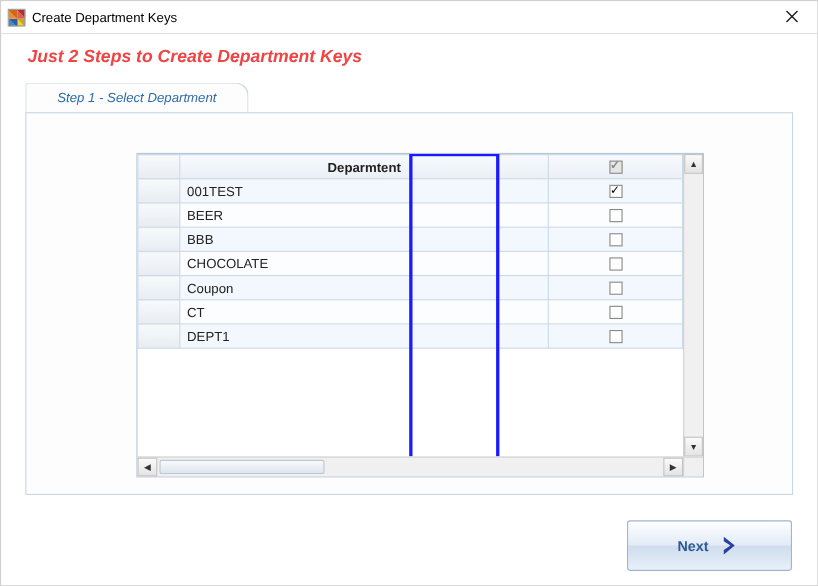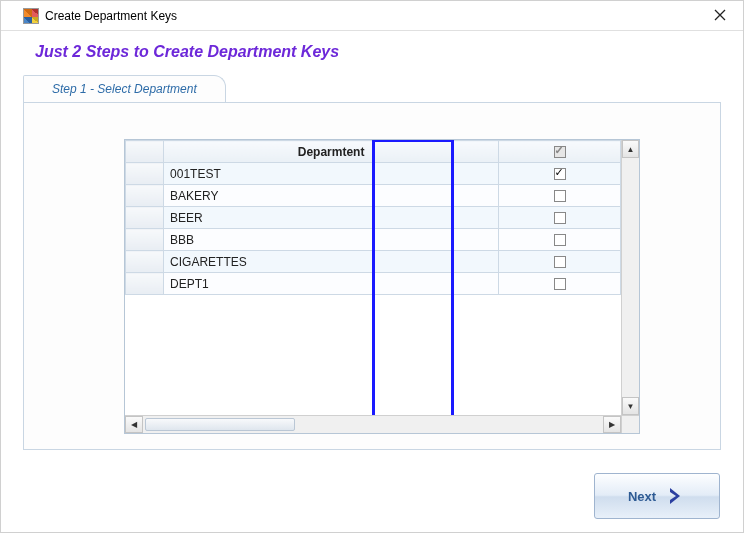--- a/index.html
+++ b/index.html
@@ -9,21 +9,21 @@
     background: #fff;
     width: 744px;
     height: 533px;
     overflow: hidden;
     border: 1px solid #d0d0d0;
   }
   .titlebar {
     height: 30px;
     display: flex;
     align-items: center;
-    padding: 0 0 0 22px;
+    padding: 0 0 0 6px;
     border-bottom: 1px solid #e0e0e0;
     font-size: 12px;
     color: #000;
   }
   .app-icon {
     width: 16px;
     height: 16px;
     margin-right: 6px;
     display: inline-block;
     background:
@@ -41,25 +41,25 @@
     align-items: center;
     justify-content: center;
     font-size: 14px;
     color: #222;
     cursor: pointer;
   }
   .content {
     padding: 12px 22px 14px 22px;
   }
   .heading {
-    color: #6d28d9;
+    color: #ef4444;
     font-weight: bold;
     font-style: italic;
     font-size: 16px;
-    margin: 0 0 14px 12px;
+    margin: 0 0 14px 2px;
   }
   .tab-strip {
     display: flex;
     align-items: center;
     height: 28px;
   }
   .tab {
     position: relative;
     height: 28px;
     padding: 0 28px;
@@ -193,21 +193,21 @@
     background:#f0f0f0;border-left:1px solid #d0d0d0;border-top:1px solid #d0d0d0;
   }
   .button-row {
     position: absolute;
     right: 24px;
     bottom: 14px;
     display: flex;
     gap: 14px;
   }
   .wbtn {
-    width: 126px;
+    width: 150px;
     height: 46px;
     border: 1px solid #9fb4cf;
     background: linear-gradient(#fdfeff,#e3ecf7 48%,#cfddee 52%,#e8f0f9);
     border-radius: 3px;
     display: flex;
     align-items: center;
     justify-content: center;
     gap: 12px;
     font-size: 13px;
     font-weight: bold;
@@ -255,36 +255,41 @@
             </tr>
           </thead>
           <tbody id="grid-rows">
               <tr>
                 <td class="rowhdr"></td>
                 <td class="dept-col">001TEST</td>
                 <td class="chk-col"><span class="chx checked"></span></td>
               </tr>
               <tr>
                 <td class="rowhdr"></td>
-                <td class="dept-col">BAKERY</td>
-                <td class="chk-col"><span class="chx"></span></td>
-              </tr>
-              <tr>
-                <td class="rowhdr"></td>
                 <td class="dept-col">BEER</td>
                 <td class="chk-col"><span class="chx"></span></td>
               </tr>
               <tr>
                 <td class="rowhdr"></td>
                 <td class="dept-col">BBB</td>
                 <td class="chk-col"><span class="chx"></span></td>
               </tr>
               <tr>
                 <td class="rowhdr"></td>
-                <td class="dept-col">CIGARETTES</td>
+                <td class="dept-col">CHOCOLATE</td>
+                <td class="chk-col"><span class="chx"></span></td>
+              </tr>
+              <tr>
+                <td class="rowhdr"></td>
+                <td class="dept-col">Coupon</td>
+                <td class="chk-col"><span class="chx"></span></td>
+              </tr>
+              <tr>
+                <td class="rowhdr"></td>
+                <td class="dept-col">CT</td>
                 <td class="chk-col"><span class="chx"></span></td>
               </tr>
               <tr>
                 <td class="rowhdr"></td>
                 <td class="dept-col">DEPT1</td>
                 <td class="chk-col"><span class="chx"></span></td>
               </tr>
             </tbody>
         </table>
         <div class="highlight-box" style="left:247px; top:-1px; width:82px; height:287px;"></div>

